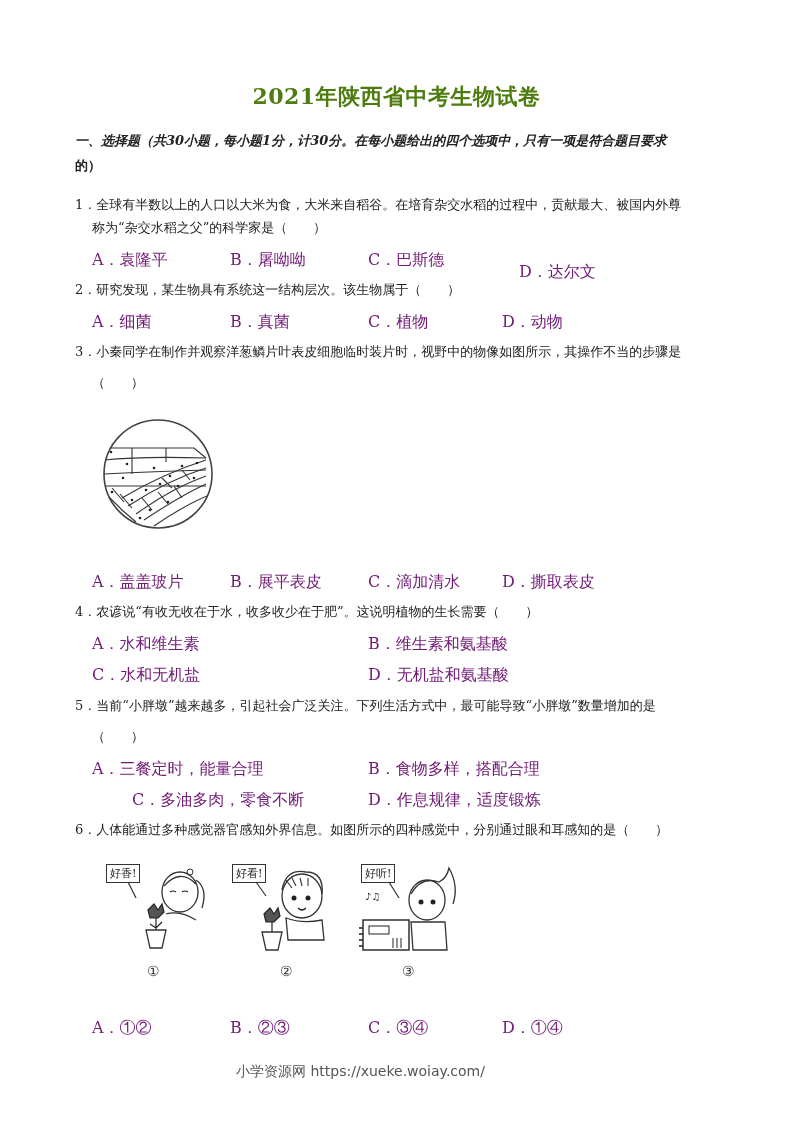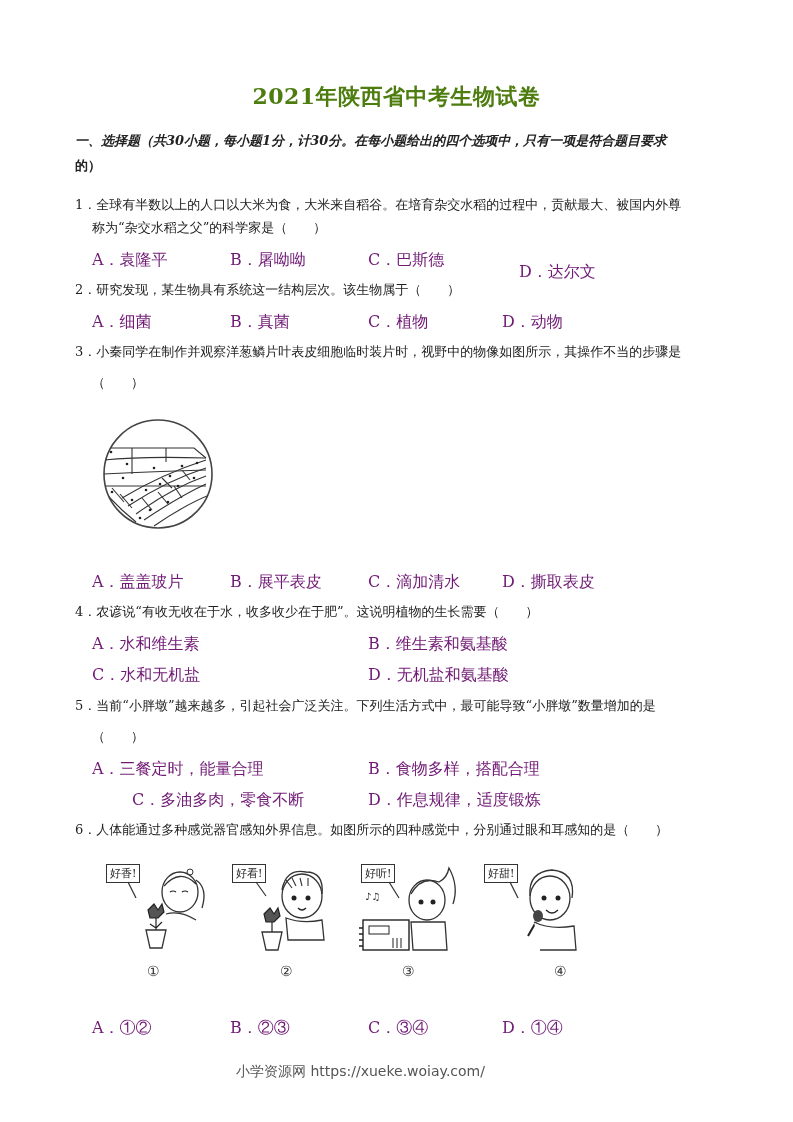--- a/index.html
+++ b/index.html
@@ -162,35 +162,20 @@
         <circle cx="78" cy="44" r="2.5" fill="#222"></circle>
       <path d="M56 64 L90 64 L92 92 L58 92 Z" fill="#fff" stroke="#333" stroke-width="1.3"></path>
       <rect x="8" y="62" width="46" height="30" fill="#fff" stroke="#222" stroke-width="1.4"></rect>
       <rect x="14" y="68" width="20" height="8" fill="none" stroke="#222"></rect>
       <path d="M4 70 L8 70 M4 76 L8 76 M4 82 L8 82 M4 88 L8 88" stroke="#222" stroke-width="1.3"></path>
       <path d="M38 80 L38 90 M42 80 L42 90 M46 80 L46 90" stroke="#222"></path>
     </svg>
     <div class="caption" style="left:47px; top:105px;">③</div>
   </div>
 
-  <div style="position:absolute; left:482px; top:858px; width:110px; height:100px;">
-    <div class="bubble" style="left:2px; top:6px;">好甜!</div>
-    <svg width="110" height="100" viewBox="0 0 110 100" style="position:absolute;left:0;top:0;">
-      <path d="M28 24 L36 40" stroke="#333" stroke-width="1.2" fill="none"></path>
-      <ellipse cx="68" cy="40" rx="20" ry="22" fill="#fff" stroke="#333" stroke-width="1.3"></ellipse>
-      <path d="M48 38 Q46 14 70 12 Q94 14 90 40" stroke="#333" stroke-width="1.3" fill="none"></path>
-      <circle cx="62" cy="40" r="2.5" fill="#222"></circle>
-        <circle cx="76" cy="40" r="2.5" fill="#222"></circle>
-      <path d="M64 52 Q70 58 76 52" stroke="#222" stroke-width="1.2" fill="#fff"></path>
-      <ellipse cx="56" cy="58" rx="5" ry="6" fill="#444"></ellipse>
-      <path d="M54 64 L46 78" stroke="#222" stroke-width="2"></path>
-      <path d="M52 64 Q68 72 92 68 L94 92 L58 92" fill="#fff" stroke="#333" stroke-width="1.3"></path>
-    </svg>
-    <div class="caption" style="left:72px; top:105px;">④</div>
-  </div>
 
   <div class="opt" style="left:92px; top:1018px;">A．①②</div>
   <div class="opt" style="left:230px; top:1018px;">B．②③</div>
   <div class="opt" style="left:368px; top:1018px;">C．③④</div>
   <div class="opt" style="left:502px; top:1018px;">D．①④</div>
 
   <div class="footer">小学资源网 https://xueke.woiay.com/</div>
 </div>
 
 </body></html>

